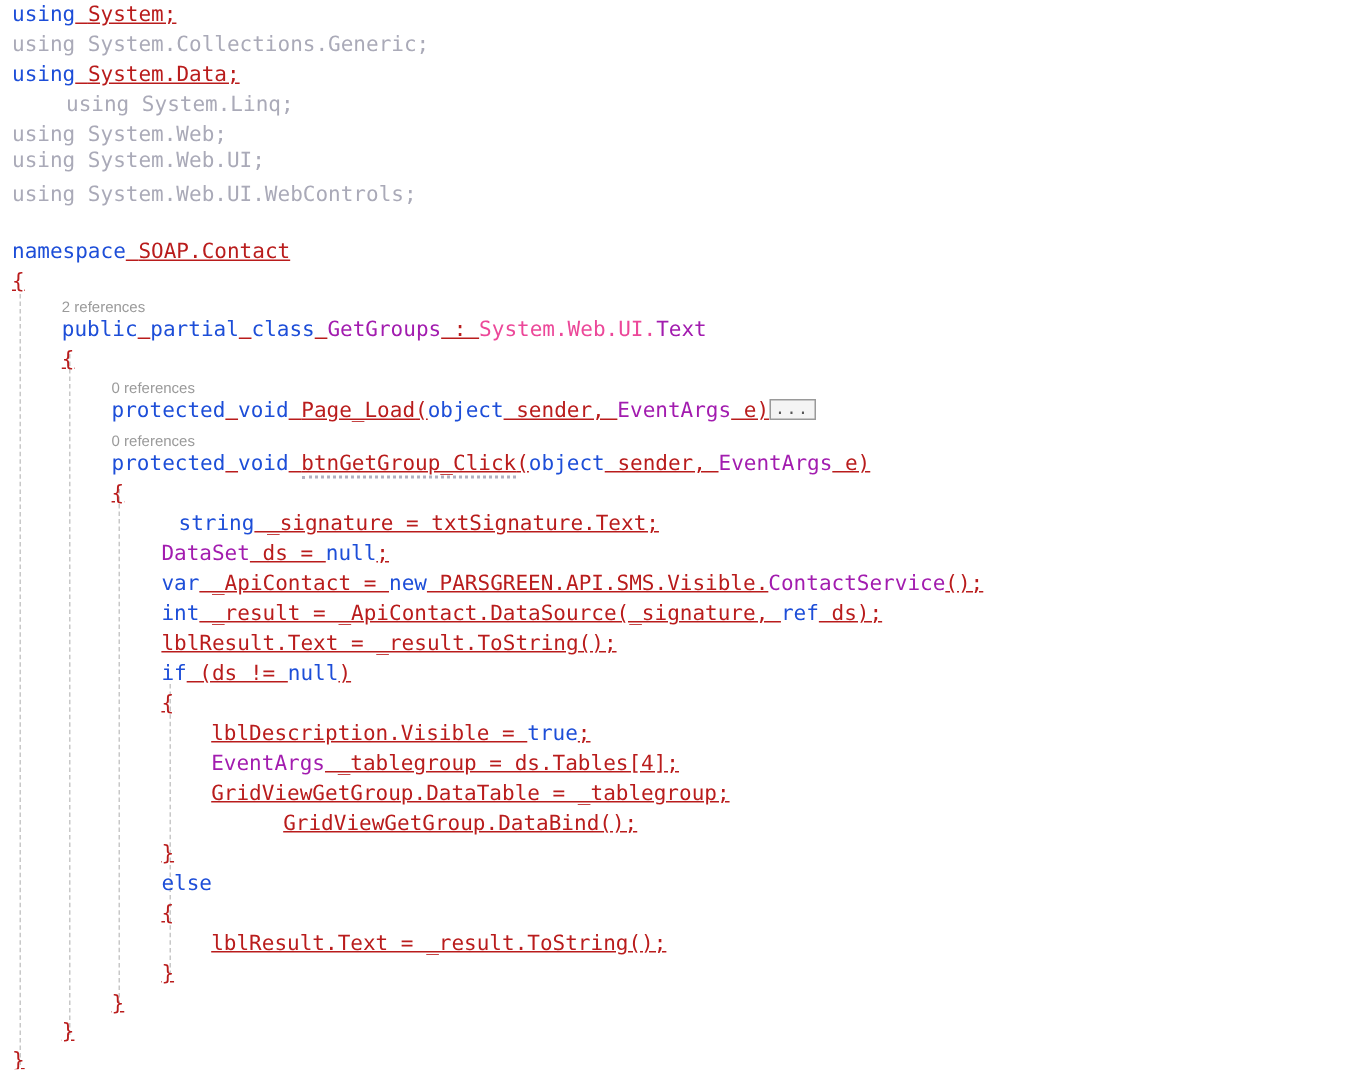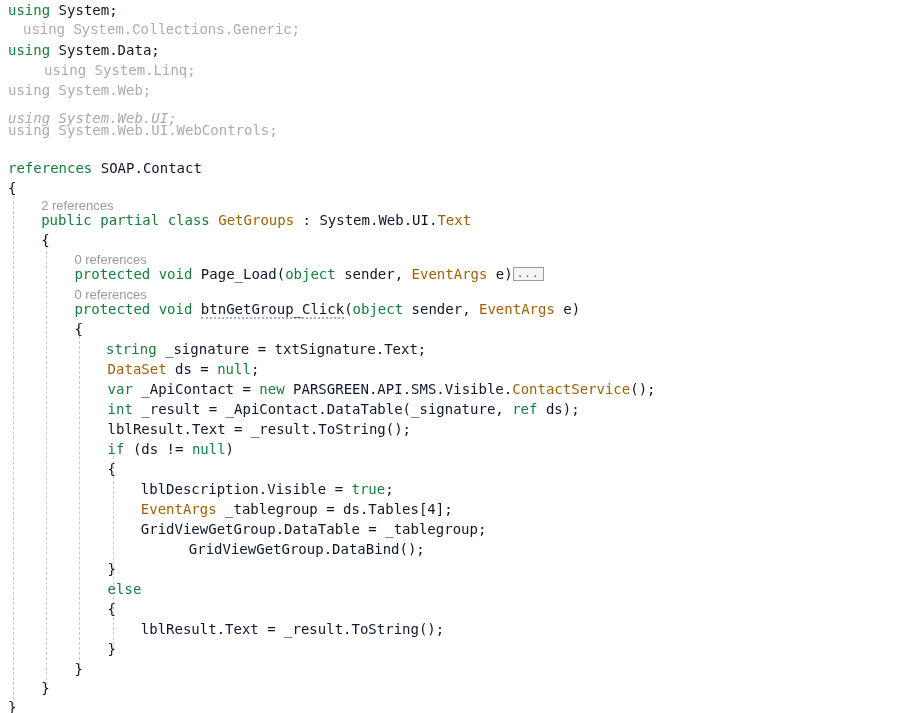--- a/index.html
+++ b/index.html
@@ -45,31 +45,31 @@
     white-space: pre;
     padding-left: 8px;
     position: relative;
   }
   .codelens {
     height: 16px;
     line-height: 16px;
     white-space: pre;
     padding-left: 8px;
     font-family: "Liberation Sans", sans-serif;
-    font-size: 13px;
+    font-size: 10px;
     color: #9a9a9a;
     position: relative;
   }
 
   
-  .kw   { color: #15803d; }          
-  .ty   { color: #a16207; }          
-  .pl   { color: #0f172a; }          
+  .kw   { color: #1d4ed8; }          
+  .ty   { color: #a21caf; }          
+  .pl   { color: #b91c1c; text-decoration: underline; }          
   .dim  { color: #aaaab8; }          
-  .dimt { color: #0f172a; }
+  .dimt { color: #ec4899; }
 
   
   .hint {
     border-bottom: 2px dotted #b0b0c0;
     padding-bottom: 0px;
   }
 
   
   .collapsed {
     display: inline-block;
@@ -95,38 +95,38 @@
       <div class="guide" style="left: 13px; top: 196px; height: 514px;"></div>
       <div class="guide" style="left: 46px; top: 236px; height: 454px;"></div>
       <div class="guide" style="left: 79px; top: 326px; height: 344px;"></div>
       <div class="guide" style="left: 113px; top: 456px; height: 194px;"></div>
     </div>
   <div class="code">
       <div class="codelens" style="position: absolute; top: 198px; left: 33.2px;">2 references</div>
       <div class="codelens" style="position: absolute; top: 252px; left: 66.4px;">0 references</div>
       <div class="codelens" style="position: absolute; top: 287px; left: 66.4px;">0 references</div>
       <div class="line" style="position: absolute; top: 0px; left: 0px;"><span class="kw">using</span><span class="pl"> </span><span class="pl">System;</span></div>
-      <div class="line" style="position: absolute; top: 20px; left: 15px; font-family: Liberation Mono, monospace;"><span class="dim">using System.Collections.Generic;</span></div>
+      <div class="line" style="position: absolute; top: 20px; left: 0px;"><span class="dim">using System.Collections.Generic;</span></div>
       <div class="line" style="position: absolute; top: 40px; left: 0px;"><span class="kw">using</span><span class="pl"> </span><span class="pl">System.Data;</span></div>
       <div class="line" style="position: absolute; top: 60px; left: 0px; margin-left: 36px;"><span class="dim">using System.Linq;</span></div>
       <div class="line" style="position: absolute; top: 80px; left: 0px;"><span class="dim">using System.Web;</span></div>
-      <div class="line" style="position: absolute; top: 108px; left: 0px; font-style: italic;"><span class="dim">using System.Web.UI;</span></div>
+      <div class="line" style="position: absolute; top: 97px; left: 0px;"><span class="dim">using System.Web.UI;</span></div>
       <div class="line" style="position: absolute; top: 120px; left: 0px;"><span class="dim">using System.Web.UI.WebControls;</span></div>
       <div class="line" style="position: absolute; top: 140px; left: 0px;"></div>
-      <div class="line" style="position: absolute; top: 158px; left: 0px;"><span class="kw">references</span><span class="pl"> </span><span class="pl">SOAP.Contact</span></div>
+      <div class="line" style="position: absolute; top: 158px; left: 0px;"><span class="kw">namespace</span><span class="pl"> </span><span class="pl">SOAP.Contact</span></div>
       <div class="line" style="position: absolute; top: 178px; left: 0px;"><span class="pl">{</span></div>
       <div class="line" style="position: absolute; top: 210px; left: 33.2px;"><span class="kw">public</span><span class="pl"> </span><span class="kw">partial</span><span class="pl"> </span><span class="kw">class</span><span class="pl"> </span><span class="ty">GetGroups</span><span class="pl"> : </span><span class="dimt">System.Web.UI.</span><span class="ty">Text</span></div>
       <div class="line" style="position: absolute; top: 230px; left: 33.2px;"><span class="pl">{</span></div>
       <div class="line" style="position: absolute; top: 264px; left: 66.4px;"><span class="kw">protected</span><span class="pl"> </span><span class="kw">void</span><span class="pl"> </span><span class="pl">Page_Load</span><span class="pl">(</span><span class="kw">object</span><span class="pl"> sender, </span><span class="ty">EventArgs</span><span class="pl"> e)</span><span class="collapsed">...</span></div>
       <div class="line" style="position: absolute; top: 299px; left: 66.4px;"><span class="kw">protected</span><span class="pl"> </span><span class="kw">void</span><span class="pl"> </span><span class="pl hint">btnGetGroup_Click</span><span class="pl">(</span><span class="kw">object</span><span class="pl"> sender, </span><span class="ty">EventArgs</span><span class="pl"> e)</span></div>
       <div class="line" style="position: absolute; top: 319px; left: 66.4px;"><span class="pl">{</span></div>
-      <div class="line" style="position: absolute; top: 339px; left: 98px;"><span class="kw">string</span><span class="pl"> _signature = txtSignature.Text;</span></div>
+      <div class="line" style="position: absolute; top: 339px; left: 111px;"><span class="kw">string</span><span class="pl"> _signature = txtSignature.Text;</span></div>
       <div class="line" style="position: absolute; top: 359px; left: 99.6px;"><span class="ty">DataSet</span><span class="pl"> ds = </span><span class="kw">null</span><span class="pl">;</span></div>
       <div class="line" style="position: absolute; top: 379px; left: 99.6px;"><span class="kw">var</span><span class="pl"> _ApiContact = </span><span class="kw">new</span><span class="pl"> PARSGREEN.API.SMS.Visible.</span><span class="ty">ContactService</span><span class="pl">();</span></div>
-      <div class="line" style="position: absolute; top: 399px; left: 99.6px;"><span class="kw">int</span><span class="pl"> _result = _ApiContact.DataTable(_signature, </span><span class="kw">ref</span><span class="pl"> ds);</span></div>
+      <div class="line" style="position: absolute; top: 399px; left: 99.6px;"><span class="kw">int</span><span class="pl"> _result = _ApiContact.DataSource(_signature, </span><span class="kw">ref</span><span class="pl"> ds);</span></div>
       <div class="line" style="position: absolute; top: 419px; left: 99.6px;"><span class="pl">lblResult.Text = _result.ToString();</span></div>
       <div class="line" style="position: absolute; top: 439px; left: 99.6px;"><span class="kw">if</span><span class="pl"> (ds != </span><span class="kw">null</span><span class="pl">)</span></div>
       <div class="line" style="position: absolute; top: 459px; left: 99.6px;"><span class="pl">{</span></div>
       <div class="line" style="position: absolute; top: 479px; left: 132.8px;"><span class="pl">lblDescription.Visible = </span><span class="kw">true</span><span class="pl">;</span></div>
       <div class="line" style="position: absolute; top: 499px; left: 132.8px;"><span class="ty">EventArgs</span><span class="pl"> _tablegroup = ds.Tables[4];</span></div>
       <div class="line" style="position: absolute; top: 519px; left: 132.8px;"><span class="pl">GridViewGetGroup.DataTable = _tablegroup;</span></div>
       <div class="line" style="position: absolute; top: 539px; left: 132.8px; margin-left: 48px;"><span class="pl">GridViewGetGroup.DataBind();</span></div>
       <div class="line" style="position: absolute; top: 559px; left: 99.6px;"><span class="pl">}</span></div>
       <div class="line" style="position: absolute; top: 579px; left: 99.6px;"><span class="kw">else</span></div>
       <div class="line" style="position: absolute; top: 599px; left: 99.6px;"><span class="pl">{</span></div>

